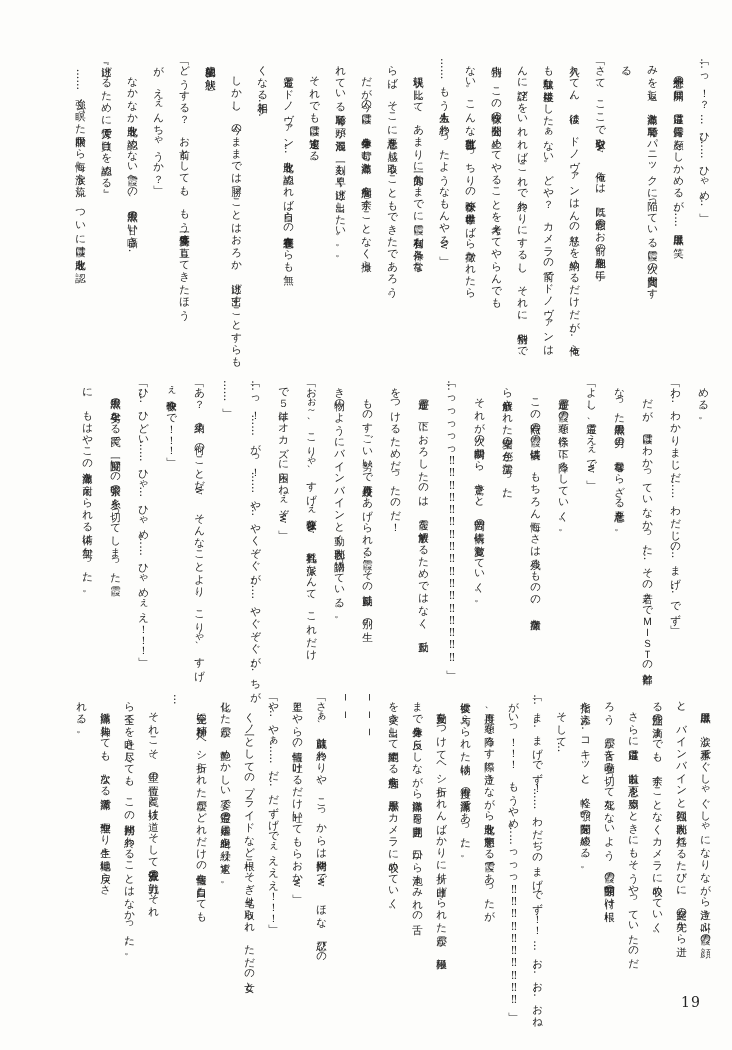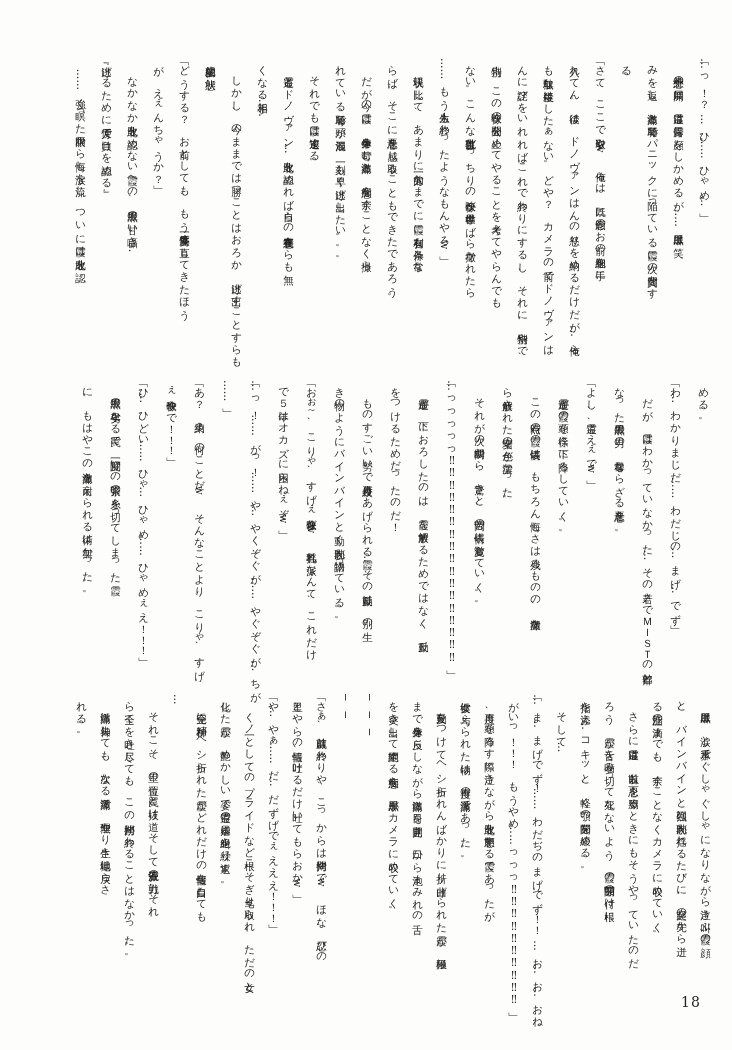--- a/index.html
+++ b/index.html
@@ -119,14 +119,14 @@
       <div class="tcol">「や…やぁ……だ…だずげでぇえええ！！！」</div>
       <div class="tcol">　くノ一としてのプライドなど根こそぎ毟り取られ、ただの女と</div>
       <div class="tcol">化した霞が、艶めかしい姿で霊道の暴虐に絶叫を繰り返す。。</div>
       <div class="tcol">　完全に精神がヘシ折られた霞がどれだけの情報を自白しても</div>
       <div class="tcol">…</div>
       <div class="tcol">　それこそ、里の位置、罠と抜け道、そして各流派の戦力…それ</div>
       <div class="tcol">ら全てを吐き尽しても、この拷問が終わることはなかった。。</div>
       <div class="tcol">　激痛に失神しても、次なる激痛で、無理やり生き地獄に戻らさ</div>
       <div class="tcol">れる。。</div>
     </section>
-  <div class="pagenum">18</div>
+  <div class="pagenum">19</div>
 </div>
 
 </body></html>

